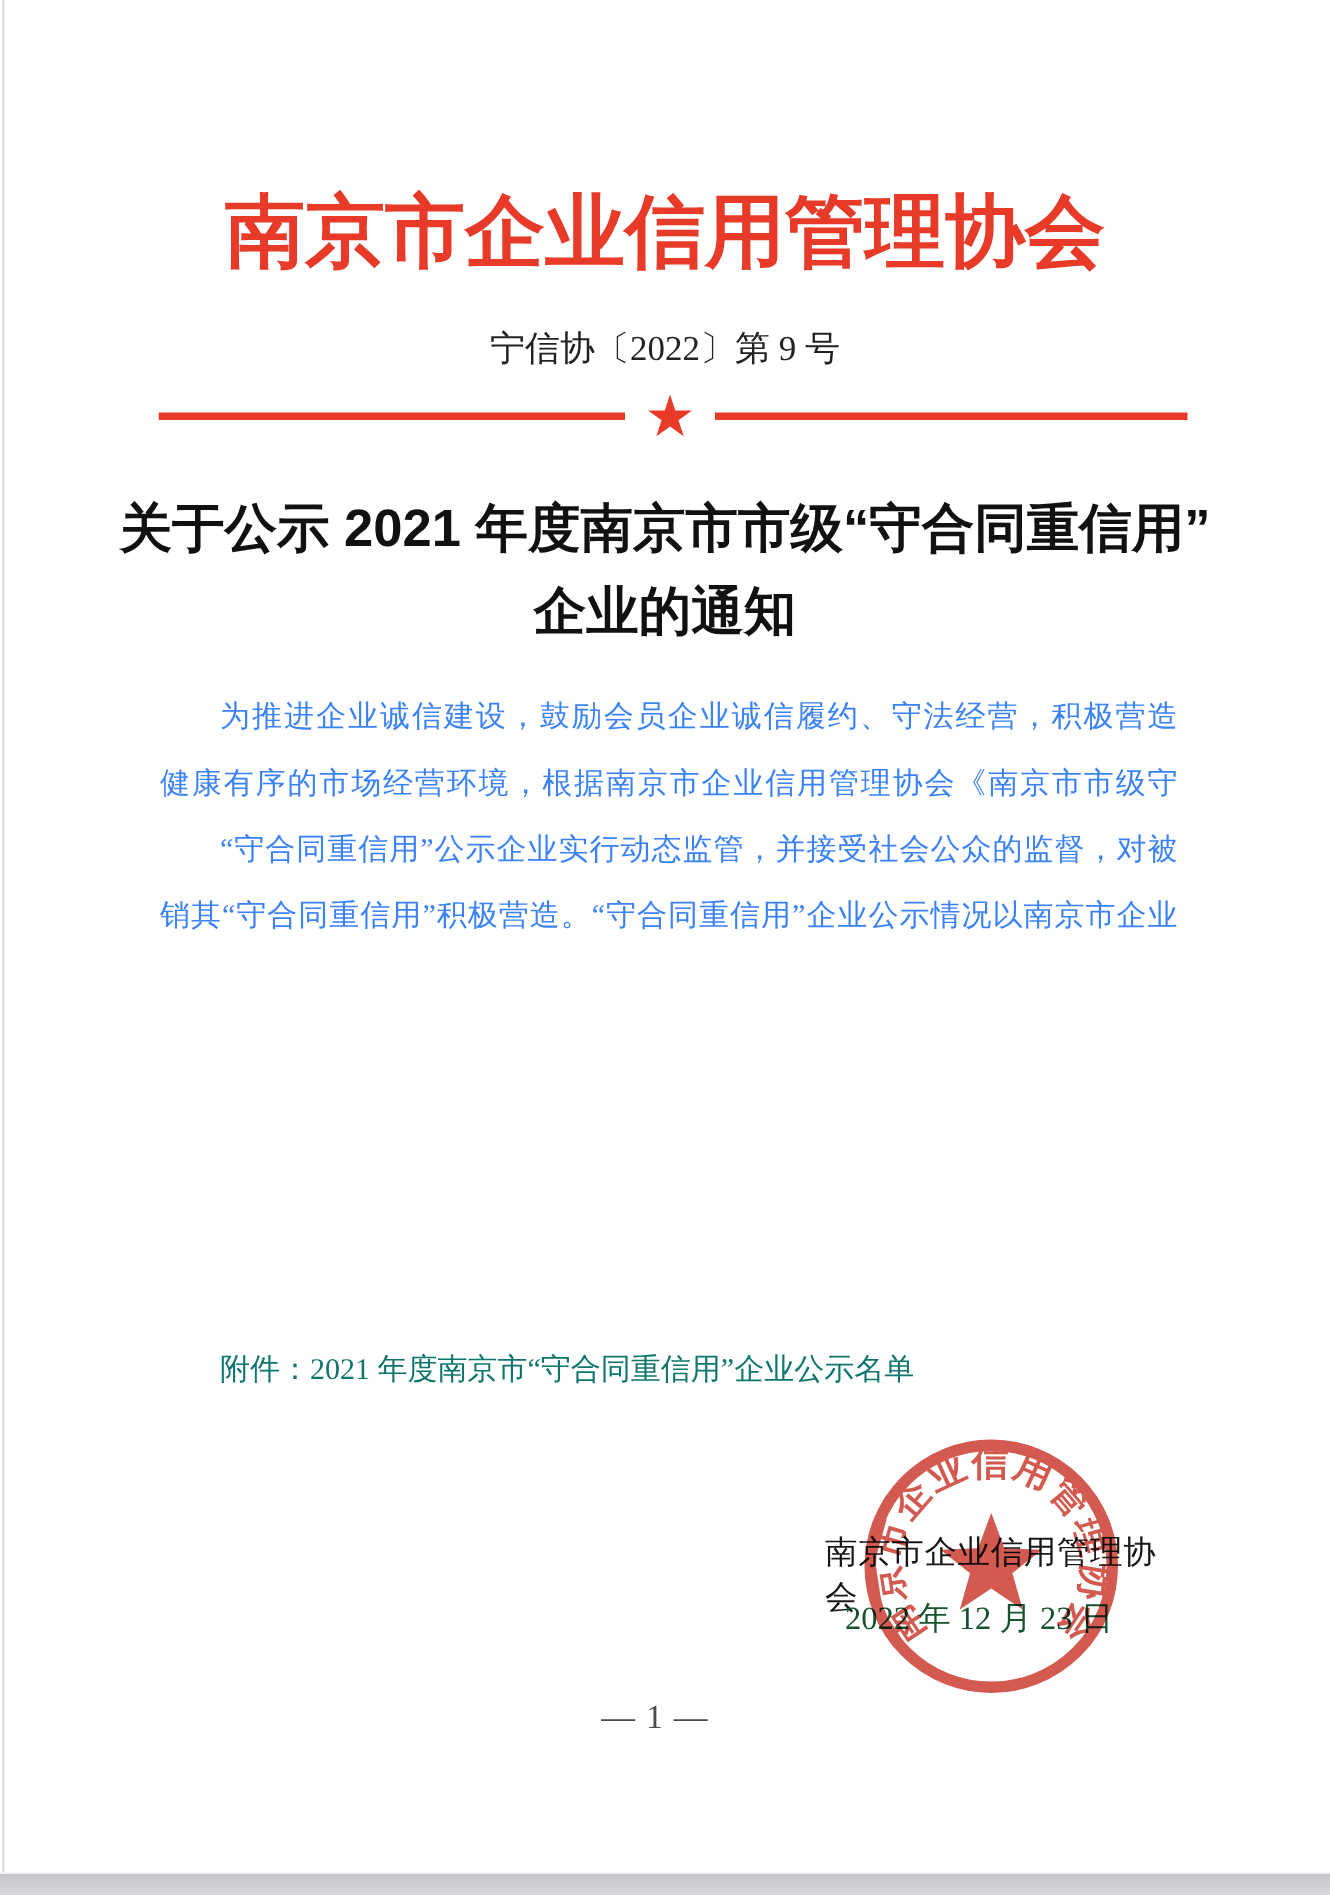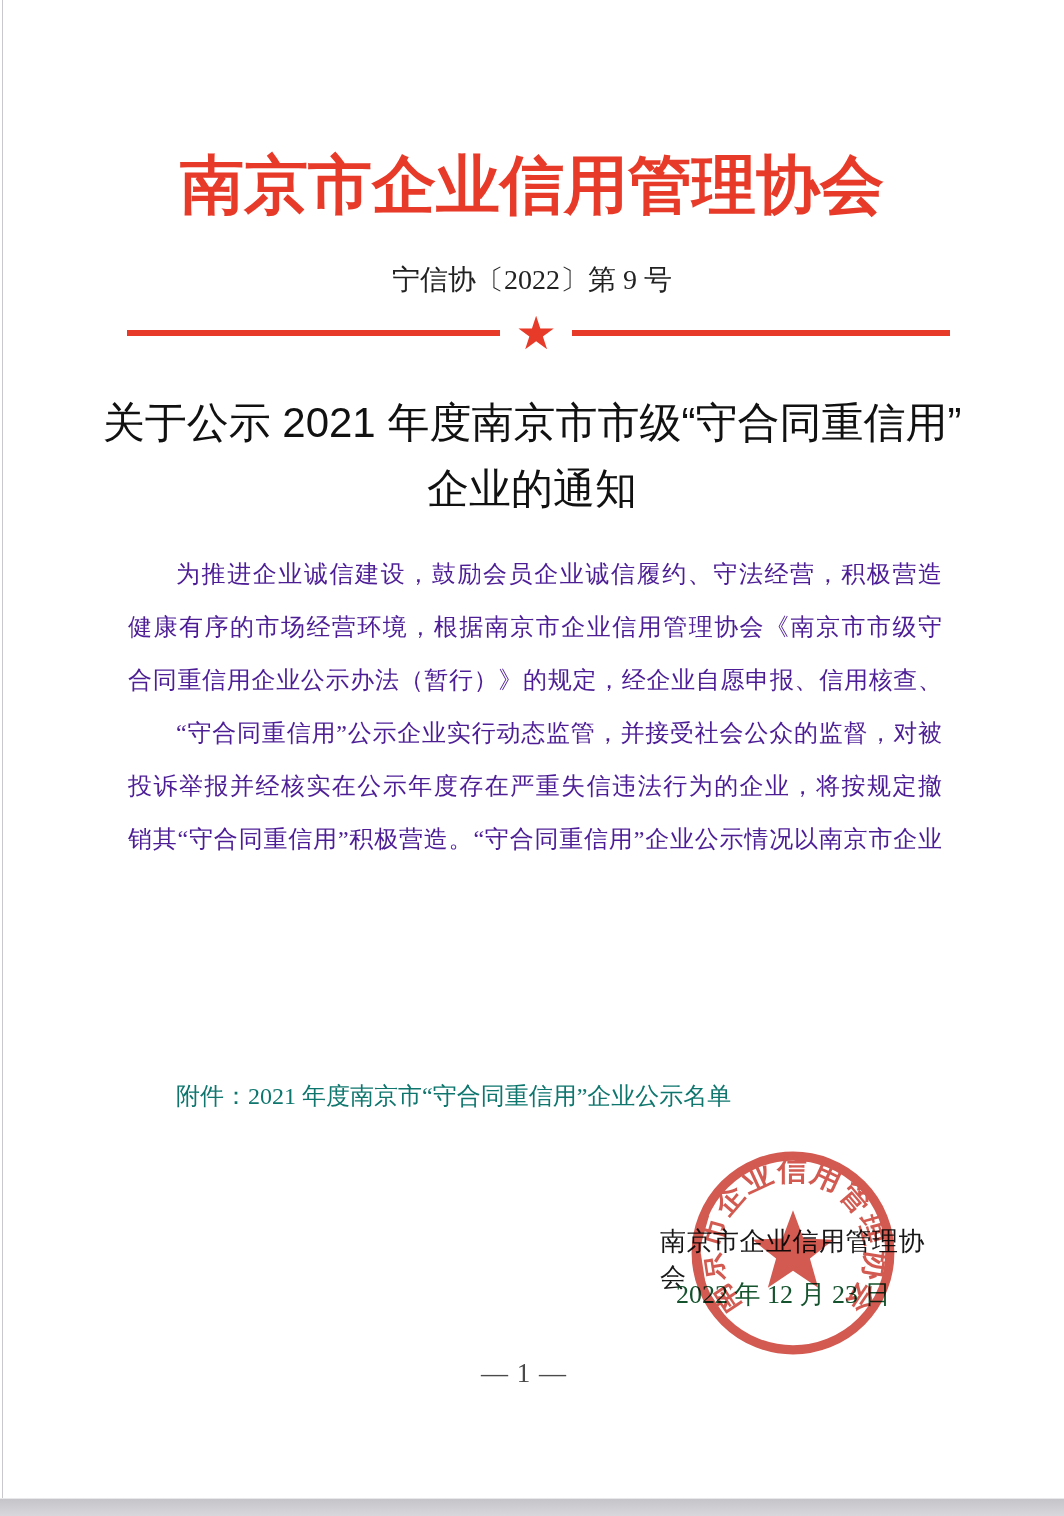--- a/index.html
+++ b/index.html
@@ -30,25 +30,25 @@
   .dline{height:6px;background:#e83a28;}
   .dline.l{width:373px;}
   .dline.r{width:378px;}
   .dstar{
     width:72px;text-align:center;color:#e83a28;font-size:46px;line-height:44px;
     font-family:"DejaVu Sans",sans-serif;
   }
   .notice-title{
     position:absolute;left:0;top:390px;width:1064px;text-align:center;
     font-family:"Liberation Sans","DejaVu Sans",sans-serif;
-    font-size:42px;font-weight:normal;line-height:66px;color:#111;
+    font-size:42px;font-weight:bold;line-height:66px;color:#111;
   }
   .body-text{
     position:absolute;left:128px;top:548px;width:814px;
-    font-size:24px;line-height:53px;color:#4c1d95;
+    font-size:24px;line-height:53px;color:#3b82f6;
   }
   .bodyline{height:53px;overflow:hidden;white-space:nowrap;}
   .bodyline.fill{white-space:normal;text-align:justify;text-align-last:justify;}
   .bodyline.indent{text-indent:2em;}
   .attachment{
     position:absolute;left:128px;top:1070px;width:814px;
     font-size:24px;line-height:53px;color:#0f766e;text-indent:2em;
   }
   .sig-org{
     position:absolute;left:660px;top:1224px;width:290px;
@@ -83,23 +83,21 @@
 </div>
 
 <div class="notice-title">
   <div>关于公示 2021 年度南京市市级“守合同重信用”</div>
   <div>企业的通知</div>
 </div>
 
 <div class="body-text">
     <div class="bodyline indent fill">为推进企业诚信建设，鼓励会员企业诚信履约、守法经营，积极营造</div>
     <div class="bodyline fill">健康有序的市场经营环境，根据南京市企业信用管理协会《南京市市级守</div>
-    <div class="bodyline fill">合同重信用企业公示办法（暂行）》的规定，经企业自愿申报、信用核查、</div>
     <div class="bodyline indent fill">“守合同重信用”公示企业实行动态监管，并接受社会公众的监督，对被</div>
-    <div class="bodyline fill">投诉举报并经核实在公示年度存在严重失信违法行为的企业，将按规定撤</div>
     <div class="bodyline fill">销其“守合同重信用”积极营造。“守合同重信用”企业公示情况以南京市企业</div>
   </div>
 
 <div class="attachment">附件：2021 年度南京市“守合同重信用”企业公示名单</div>
 
 <div class="sig-org">南京市企业信用管理协会</div>
 <div class="sig-date">2022 年 12 月 23 日</div>
 
 <svg class="seal" viewBox="0 0 210 210" xmlns="http://www.w3.org/2000/svg">
   <circle cx="105" cy="105" r="95" fill="none" stroke="#c93a2f" stroke-width="9"></circle>

